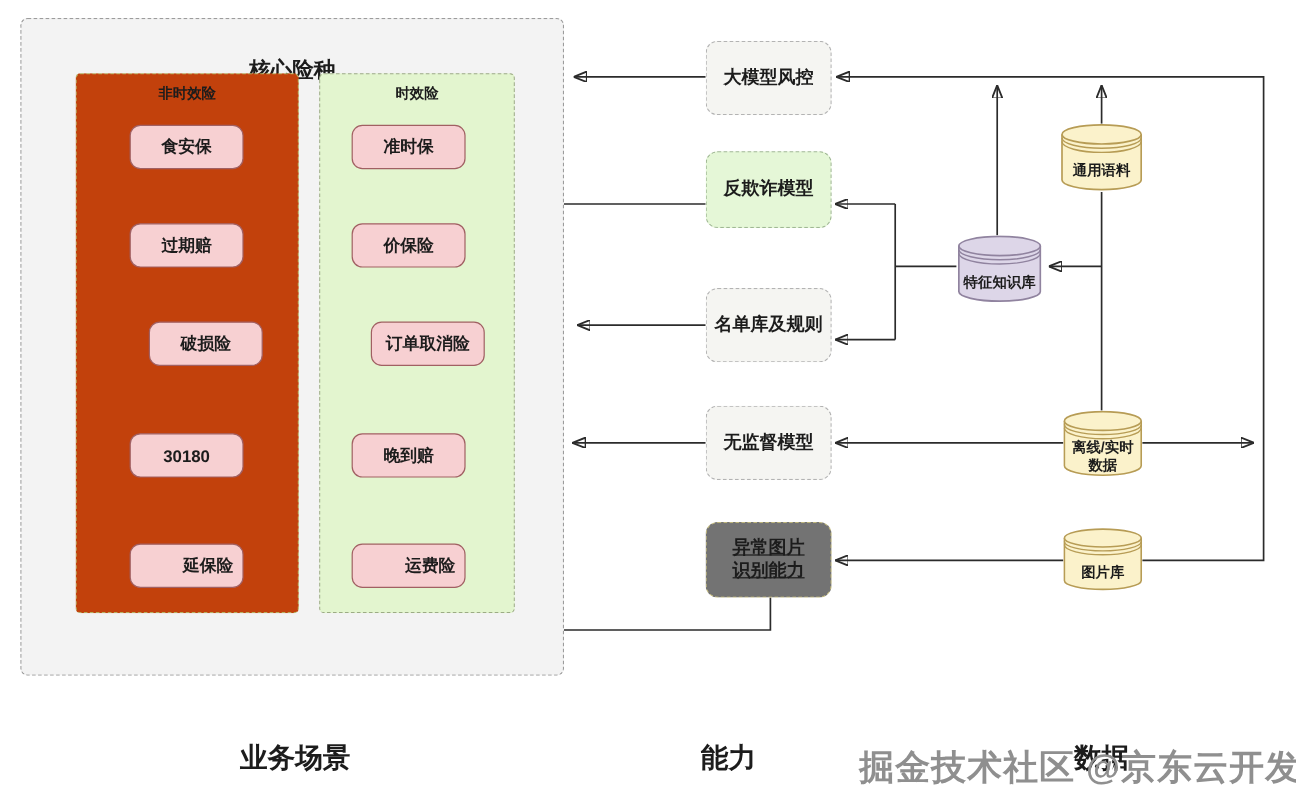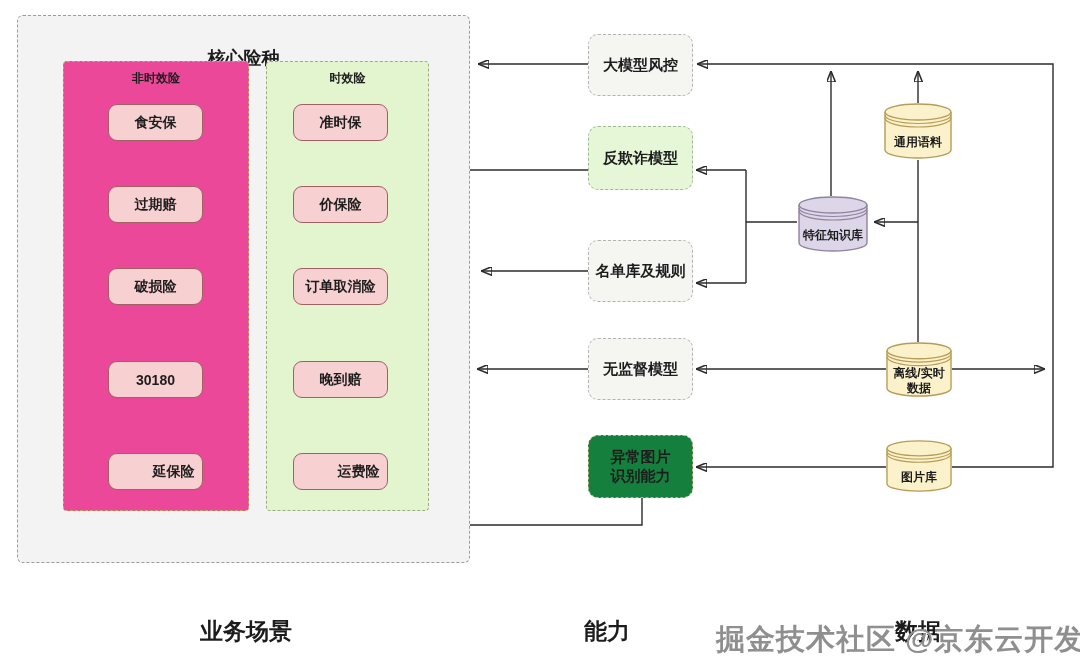--- a/index.html
+++ b/index.html
@@ -10,41 +10,41 @@
   
   .wires{position:absolute;left:0;top:0;width:1080px;height:670px;z-index:1;pointer-events:none;}
   .wires path{stroke:#2b2b2b;stroke-width:1.4;fill:none;}
   
   .core{
     position:absolute;left:17px;top:15px;width:453px;height:548px;z-index:2;
     background:#f3f3f3;border:1.4px dashed #9c9c9c;border-radius:6px;box-sizing:border-box;
   }
   .core-title{position:absolute;left:0;top:14px;width:100%;text-align:center;font-size:18px;font-weight:700;margin-top:16px;}
   .subcol{position:absolute;top:45px;height:450px;border-radius:4px;box-sizing:border-box;}
-  .subcol-yellow{left:45px;width:186px;background:#ec4899;border:1.4px dashed #b5ae5e;}
+  .subcol-yellow{left:45px;width:186px;background:#c2410c;border:1.4px dashed #b5ae5e;}
   .subcol-green{left:248px;width:163px;background:#e3f5cf;border:1.4px dashed #9cab85;}
   .subcol-title{position:absolute;left:0;top:8px;width:100%;text-align:center;font-size:12px;font-weight:600;}
   .pill{
     position:absolute;width:95px;height:37px;box-sizing:border-box;
     background:#f7d0d2;border:1.5px solid #a16063;border-radius:9px;
     display:flex;align-items:center;justify-content:center;
     font-size:14px;font-weight:600;
   }
   .subcol-yellow .pill{left:44px;}
   .subcol-green .pill{left:26px;}
-  .row1{top:42px;} .row2{top:124px;} .row3{top:206px;} .row4{top:299px;} .row5{top:391px;padding-left:36px;}
+  .row1{top:42px;} .row2{top:124px;} .row3{top:206px;margin-left:16px;} .row4{top:299px;} .row5{top:391px;padding-left:36px;}
   
   .cap{
     position:absolute;left:588px;width:105px;z-index:2;box-sizing:border-box;
     border-radius:10px;display:flex;align-items:center;justify-content:center;text-align:center;
     font-size:15px;font-weight:700;line-height:1.25;
   }
   .cap-gray{background:#f5f5f2;border:1.4px dashed #b3b3b3;}
   .cap-green{background:#e5f7d7;border:1.4px dashed #a0b894;}
-  .cap-yellow{background:#15803d;border:1.4px dashed #bdb57c;}
+  .cap-yellow{background:#737373;border:1.4px dashed #bdb57c;text-decoration:underline;}
   .cap-label{display:inline-block;}
   .cap-label.wrap{width:62px;}
   
   .cyl{position:absolute;z-index:2;}
   .cyl svg{position:absolute;left:0;top:0;width:100%;height:100%;}
   .cyl-yellow .shape{fill:#fbf2cb;stroke:#b79c55;stroke-width:1.4;}
   .cyl-yellow .rim{fill:none;stroke:#b79c55;stroke-width:1.2;}
   .cyl-purple .shape{fill:#ddd6e8;stroke:#90839f;stroke-width:1.4;}
   .cyl-purple .rim{fill:none;stroke:#90839f;stroke-width:1.2;}
   .cyl-label{

